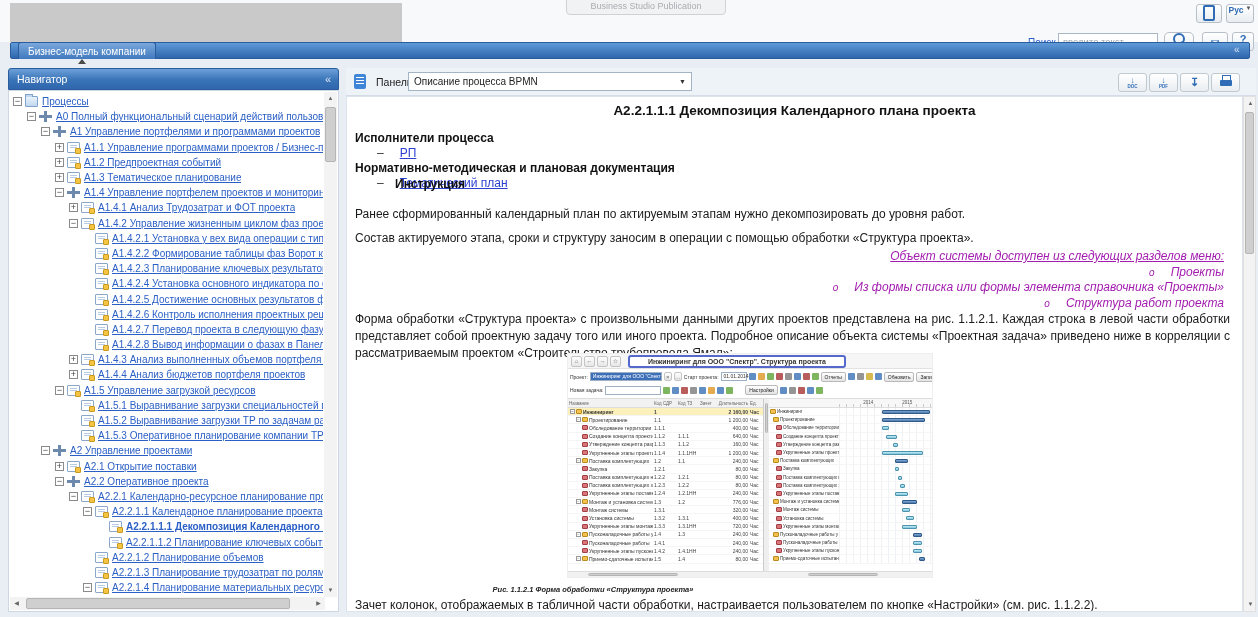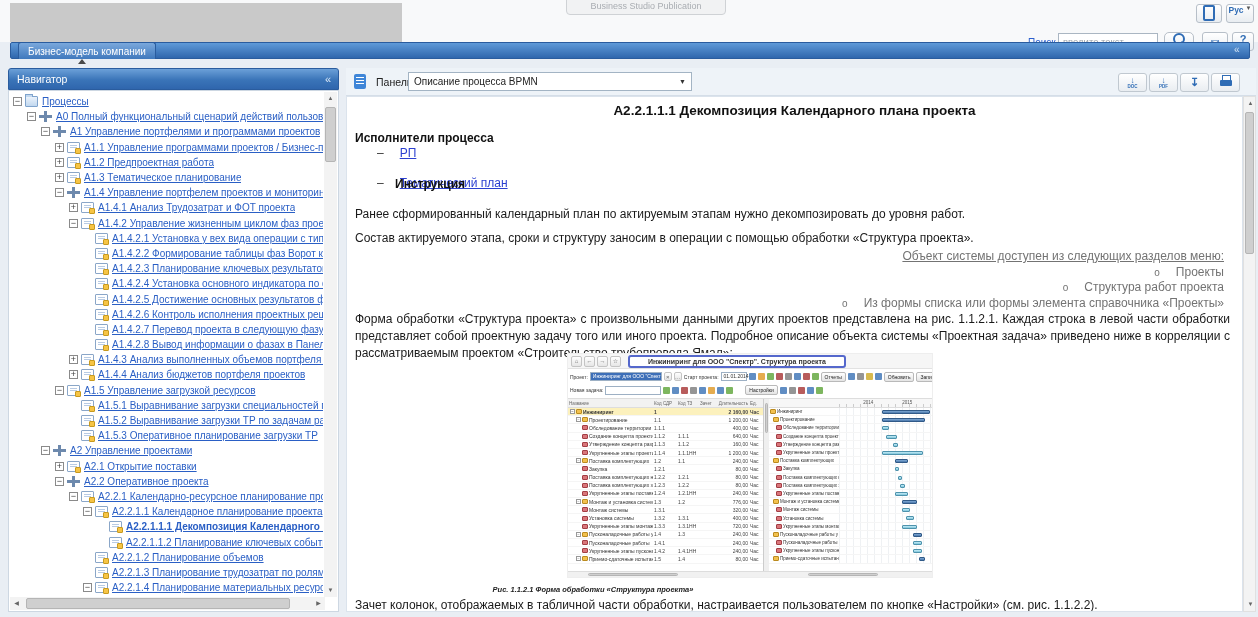--- a/index.html
+++ b/index.html
@@ -85,21 +85,21 @@
   .printer::after{content:"";position:absolute;left:0;top:2px;width:12px;height:6px;background:#2f6cb5;border-radius:1px;}
   
   #doc{left:346px;top:96px;width:897px;height:516px;background:#fff;border:1px solid #dbe3ec;box-sizing:border-box;overflow:hidden;}
   #doc-title{position:absolute;left:0;top:6px;width:100%;text-align:center;font-size:13.5px;font-weight:bold;color:#111;}
   .h{position:absolute;left:8px;font-size:12px;font-weight:bold;color:#111;}
   .doc-bullet{position:absolute;left:30px;display:flex;font-size:12px;color:#333;}
   .doc-bullet .dash{margin-right:16px;}
   .doclink{color:#2b3fd0;text-decoration:underline;cursor:pointer;}
   .p{position:absolute;left:8px;right:12px;font-size:12px;color:#1a1a1a;line-height:17px;}
   #menu-note{position:absolute;right:18px;top:152px;text-align:right;}
-  .note-line{color:#737373;font-size:12px;height:15.5px;}
+  .note-line{font-style:italic;color:#a21caf;font-size:12px;height:15.5px;}
   .note-title{text-decoration:underline;cursor:pointer;}
   .note-bullet{display:inline-block;margin-right:16px;font-size:10px;}
   #fig-caption{position:absolute;left:116px;top:488px;width:260px;text-align:center;
                font-size:7.5px;font-weight:bold;font-style:italic;color:#222;}
   
   #es{position:absolute;left:220px;top:256px;width:366px;height:225px;background:#fff;font-size:5px;color:#333;border:1px solid #eee;box-sizing:border-box;}
   #es *{box-sizing:border-box;}
   #es-nav{position:absolute;left:0;top:0;right:0;height:15px;background:#f6f6f6;border-bottom:1px solid #e2e2e2;
           display:flex;align-items:center;gap:2px;padding:0 3px;}
   .es-navbtn{width:11px;height:11px;background:linear-gradient(#fff,#e6e6e6);border:1px solid #c4c4c4;border-radius:2px;
@@ -204,21 +204,21 @@
         <div class="trow">
           <span class="tsp" style="width: 44px;"></span>
           <span class="t-exp">+</span>
           <span class="t-ico proc"></span>
           <a class="tlink">А1.1 Управление программами проектов / Бизнес-планирование</a>
         </div>
         <div class="trow">
           <span class="tsp" style="width: 44px;"></span>
           <span class="t-exp">+</span>
           <span class="t-ico proc"></span>
-          <a class="tlink">А1.2 Предпроектная работа</a>
+          <a class="tlink">А1.2 Предпроектная событий</a>
         </div>
         <div class="trow">
           <span class="tsp" style="width: 44px;"></span>
           <span class="t-exp">+</span>
           <span class="t-ico proc"></span>
           <a class="tlink">А1.3 Тематическое планирование</a>
         </div>
         <div class="trow">
           <span class="tsp" style="width: 44px;"></span>
           <span class="t-exp">−</span>
@@ -312,21 +312,21 @@
         <div class="trow">
           <span class="tsp" style="width: 58px;"></span>
           <span class="t-exp-empty"></span>
           <span class="t-ico proc"></span>
           <a class="tlink">А1.5.2 Выравнивание загрузки ТР по задачам разных проектов</a>
         </div>
         <div class="trow">
           <span class="tsp" style="width: 58px;"></span>
           <span class="t-exp-empty"></span>
           <span class="t-ico proc"></span>
-          <a class="tlink">А1.5.3 Оперативное планирование загрузки ТР</a>
+          <a class="tlink">А1.5.3 Оперативное планирование компании ТР</a>
         </div>
         <div class="trow">
           <span class="tsp" style="width: 30px;"></span>
           <span class="t-exp">−</span>
           <span class="t-ico activity"></span>
           <a class="tlink">А2 Управление проектами</a>
         </div>
         <div class="trow">
           <span class="tsp" style="width: 44px;"></span>
           <span class="t-exp">+</span>
@@ -421,35 +421,36 @@
 
   <div class="abs" id="doc">
     <div id="doc-title">A2.2.1.1.1 Декомпозиция Календарного плана проекта</div>
 
     <div class="h" style="top:34px;">Исполнители процесса</div>
     <div class="doc-bullet" style="top:49px;">
       <span class="dash">–</span>
       <a class="doclink">РП</a>
     </div>
 
+    <div class="h" style="top:64px;">Нормативно-методическая и плановая документация</div>
     <div class="doc-bullet" style="top:79px;">
       <span class="dash">–</span>
       <a class="doclink">Тематический план</a>
     </div>
 
     <div class="h" style="top:80px;padding-left:40px;">Инструкция</div>
     <div class="p" style="top:109px;">Ранее сформированный календарный план по актируемым этапам нужно декомпозировать до уровня работ.</div>
     <div class="p" style="top:133px;">Состав актируемого этапа, сроки и структуру заносим в операции с помощью обработки «Структура проекта».</div>
 
     <div id="menu-note">
       <div class="note-line note-title">Объект системы доступен из следующих разделов меню:</div>
       <div id="note-lines">
           <div class="note-line"><span class="note-bullet">o</span><span>Проекты</span></div>
+          <div class="note-line"><span class="note-bullet">o</span><span>Из формы списка или формы элемента справочника «Проекты»</span></div>
           <div class="note-line"><span class="note-bullet">o</span><span>Структура работ проекта</span></div>
-          <div class="note-line"><span class="note-bullet">o</span><span>Из формы списка или формы элемента справочника «Проекты»</span></div>
         </div>
     </div>
 
     <div class="p" style="top:214px;text-align:justify;">Форма обработки «Структура проекта» с произвольными данными других проектов представлена на рис. 1.1.2.1. Каждая строка в левой части обработки представляет собой проектную задачу того или иного проекта. Подробное описание объекта системы «Проектная задача» приведено ниже в корреляции с рассматриваемым проектом «Строительство трубопровода Ямал»:</div>
 
     <div id="es">
       <div id="es-nav">
         <span class="es-navbtn">⌂</span>
         <span class="es-navbtn">←</span>
         <span class="es-navbtn">→</span>

